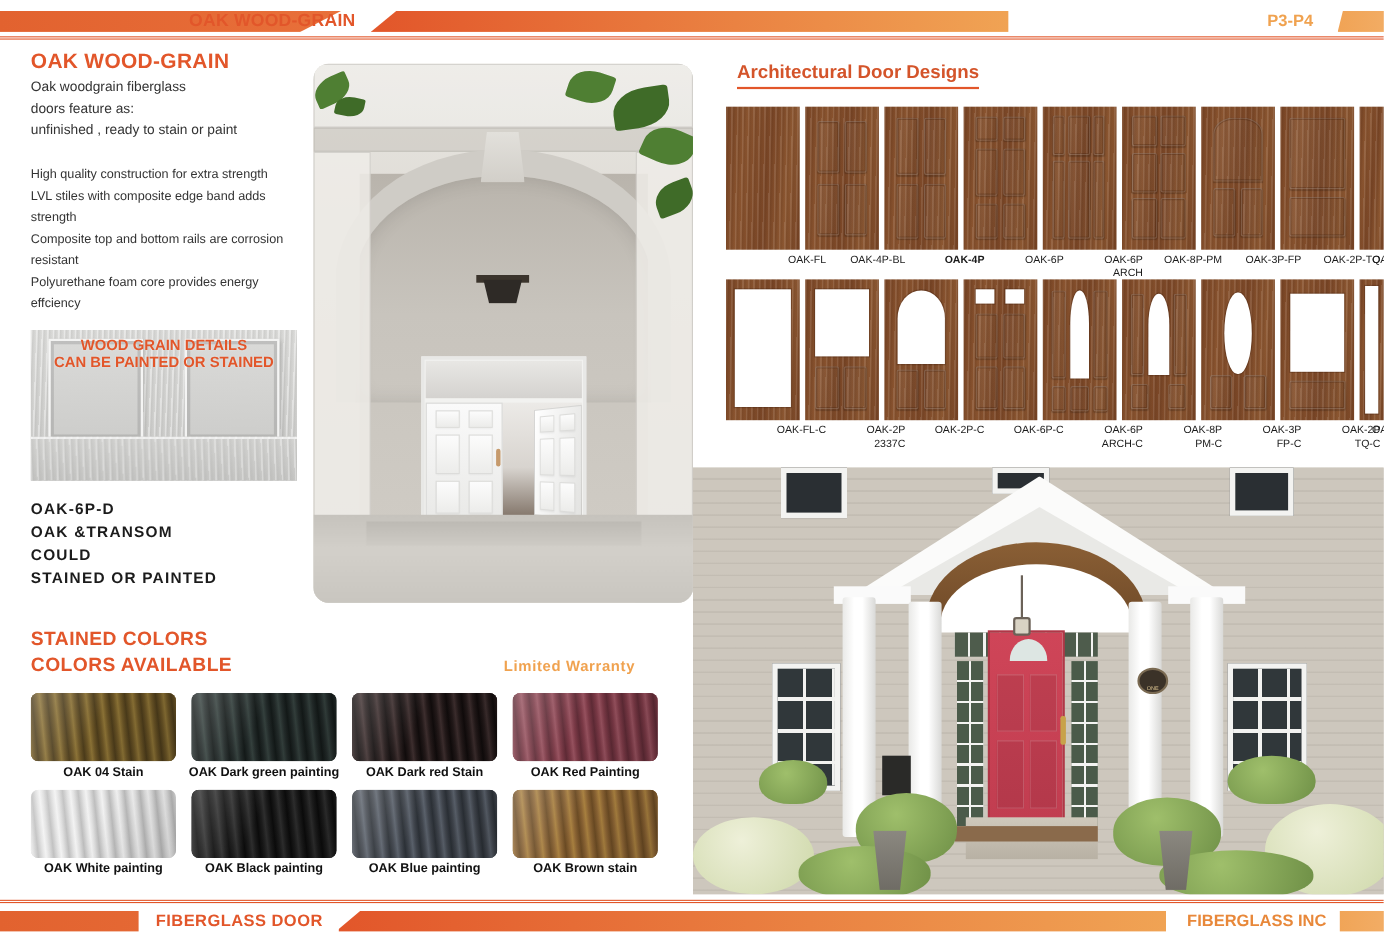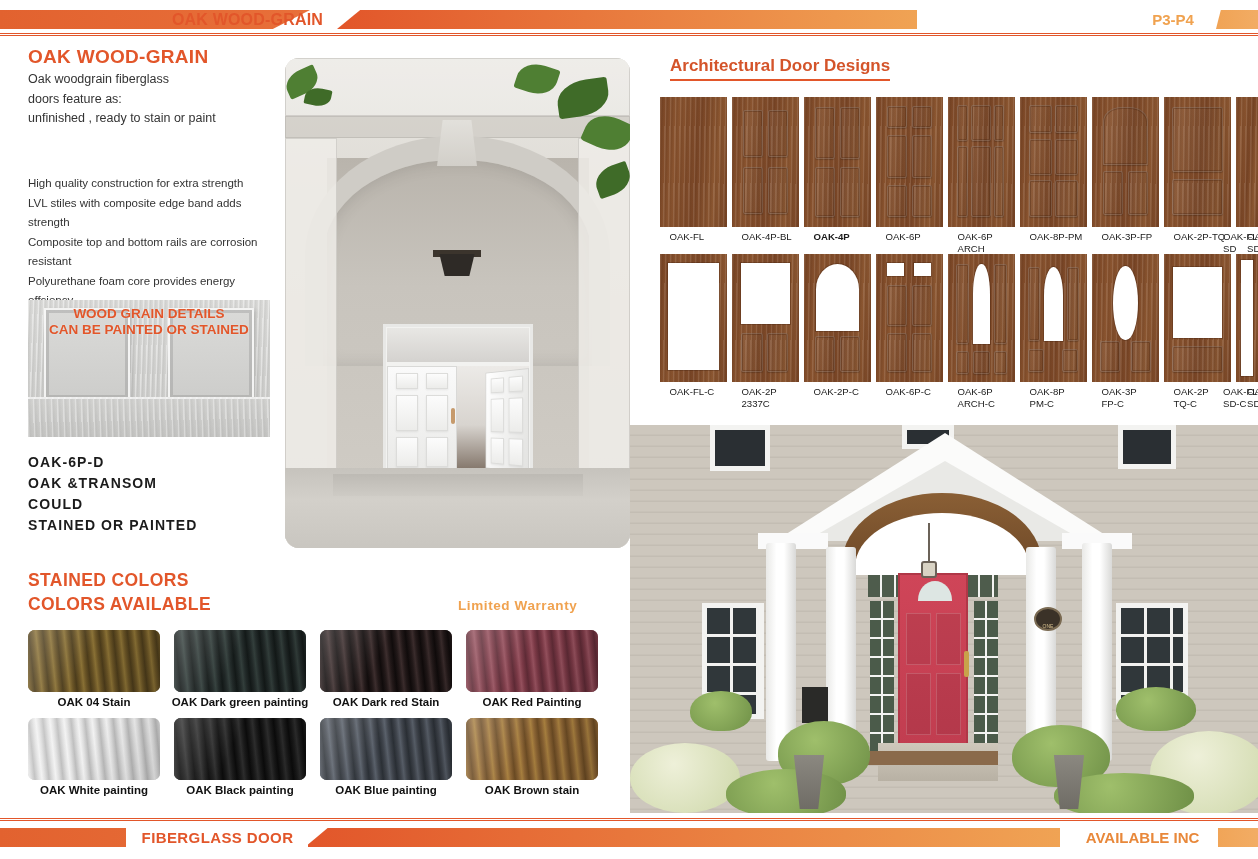--- a/index.html
+++ b/index.html
@@ -78,21 +78,21 @@
 
   
   .left-col { position:absolute; left:0; top:40px; width:280px; height:560px; }
   .sec-title {
     position:absolute; left:28px; top:6px;
     color:#e2562a; font-weight:bold; font-size:19px; letter-spacing:.3px;
   }
   .blurb-a { position:absolute; left:28px; top:30px; width:250px;
     font-size:12.5px; color:#333; line-height:19.5px; }
   .blurb-b { position:absolute; left:28px; top:110px; width:235px;
-    font-size:11.5px; color:#333; line-height:19.5px;margin-top:24px; }
+    font-size:11.5px; color:#333; line-height:19.5px; }
 
   
   .wg-panel { position:absolute; left:28px; top:260px; width:242px; height:137px; overflow:hidden;
     background:linear-gradient(180deg,#d6d6d4 0%, #cfcfcd 55%, #c9c9c7 100%); }
   .wg-door-bg { position:absolute; inset:0;
      background:
        repeating-linear-gradient(92deg, rgba(255,255,255,.35) 0px, rgba(255,255,255,.35) 1px, rgba(150,150,148,.20) 2px, rgba(255,255,255,0) 5px),
        linear-gradient(180deg,#dcdcda 0%, #cacac8 100%); }
   .wg-panelbox { position:absolute; border:2px solid rgba(255,255,255,.75);
       box-shadow: inset 0 0 0 3px rgba(130,130,128,.30), 2px 2px 4px rgba(0,0,0,.12);
@@ -172,21 +172,21 @@
   .door { position:absolute; left:0; top:0; width:100%; height:100%; overflow:hidden;
      background:
        repeating-linear-gradient(91deg, rgba(255,255,255,.10) 0px, rgba(255,255,255,.10) 1px, rgba(60,28,10,.14) 2px, rgba(255,255,255,0) 5px),
        linear-gradient(95deg,#7a4626 0%, #8b5530 25%, #7b4727 55%, #8d5832 80%, #774425 100%); }
   .dp { position:absolute; border-radius:2px;
      box-shadow: inset 0 0 0 1px rgba(255,255,255,.16), inset 0 0 0 2px rgba(60,28,10,.28), 0 1px 1px rgba(0,0,0,.18);
      background:linear-gradient(96deg, rgba(255,255,255,.07), rgba(0,0,0,.06)); }
   .glass { position:absolute; background:#ffffff; box-shadow:0 0 0 1px rgba(60,28,10,.3); }
   .glass.arch { border-radius:50% 50% 0 0 / 38% 38% 0 0; }
   .glass.oval { border-radius:50%; }
-  .dlabel { position:absolute; text-align:left; font-size:9.6px; color:#1a1a1a; line-height:11.5px; }
+  .dlabel { position:absolute; text-align:right; font-size:9.6px; color:#1a1a1a; line-height:11.5px; }
 
   
   .house-photo { position:absolute; left:630px; top:425px; width:628px; height:388px; overflow:hidden;
       background:linear-gradient(180deg,#cfc9c0 0%, #c6c0b6 100%); }
   .hp-siding { position:absolute; inset:0;
       background: repeating-linear-gradient(180deg,#cdc7bd 0px,#cdc7bd 9px,#c3bdb3 10px,#c3bdb3 11px); }
   .hp-win { position:absolute; background:#2a2f33; border:5px solid #f3f3f1; }
   .hp-winG { position:absolute; background:
       repeating-linear-gradient(90deg, transparent 0 23px, #f2f2f0 23px 26px),
       repeating-linear-gradient(180deg, transparent 0 26px, #f2f2f0 26px 29px), #30373a; }
@@ -653,14 +653,14 @@
 </div>
 
 <div class="botbar">
   <div class="rule"></div>
   <div class="band-left"></div>
   <div class="band2"></div>
   <div class="band3"></div>
   <div class="lblbg" style="left:126px;width:182px;"></div>
   <div class="lblbg" style="left:1066px;width:152px;"></div>
   <div class="flabel">FIBERGLASS DOOR</div>
-  <div class="brand">AVAILABLE INC</div>
+  <div class="brand">FIBERGLASS INC</div>
 </div>
 
 </body></html>

